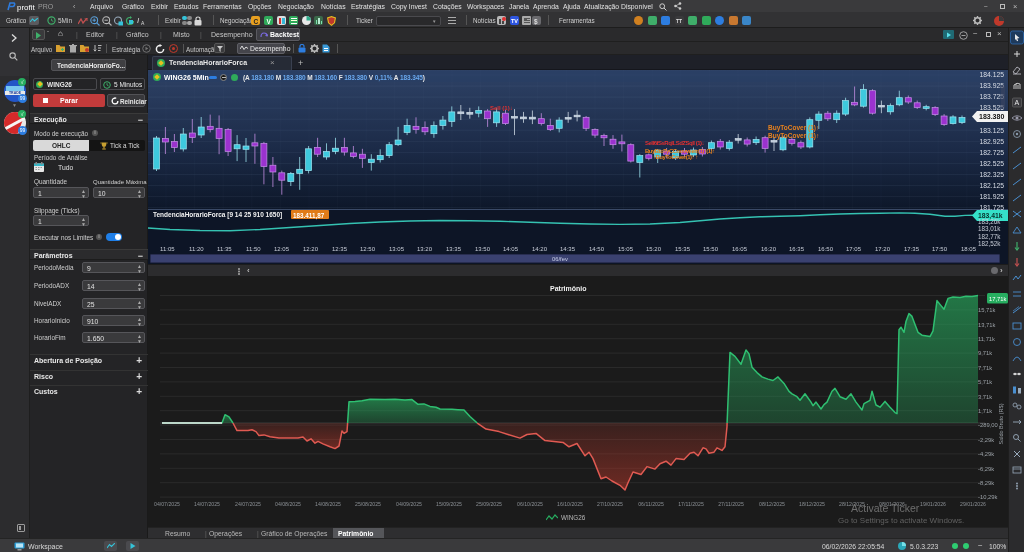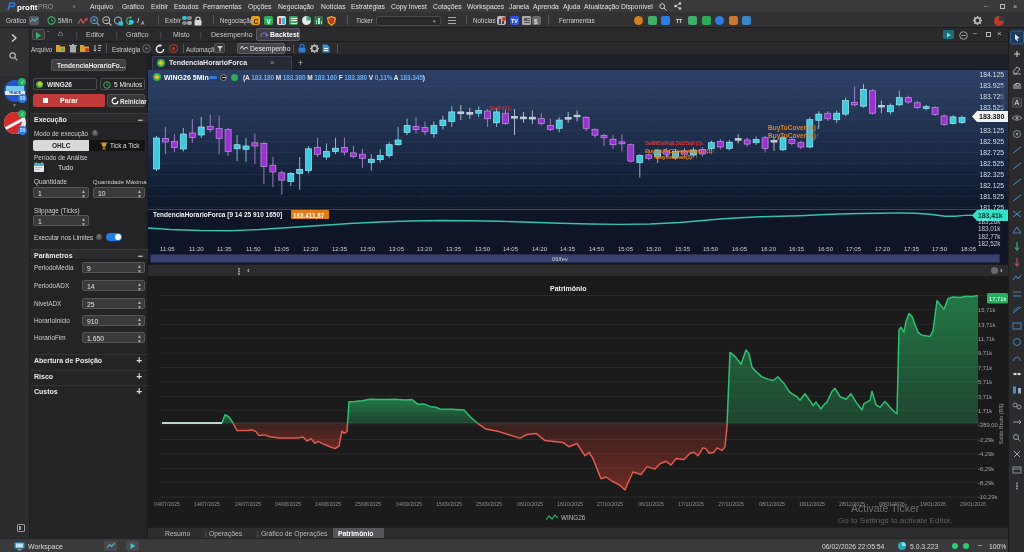--- a/index.html
+++ b/index.html
@@ -35,21 +35,21 @@
 
 #rsb{left:1008px;top:28px;width:16px;height:524px;background:#2b2b2d;border-left:1px solid #1e1e1e;}
 .badge{position:absolute;border-radius:50%;color:#fff;text-align:center;}
 </style></head><body>
 <div id="app">
 
 <div id="menubar" class="abs">
  <svg class="abs" style="left:7px;top:2px" width="9" height="9" viewBox="0 0 9 9">
         <path d="M1 8 L3 1 L7 1 C8 1 8 4 6 4.5 L3 4.5" stroke="#2e7de0" stroke-width="1.6" fill="none"></path>
       </svg>
- <span class="mi" style="left:17px;font-weight:bold;font-size:8px;color:#fff;">profit</span>
+ <span class="mi" style="left:17px;font-weight:normal;font-size:8px;color:#fff;">profit</span>
       <span class="mi" style="left:38px;font-size:7px;color:#9a9a9a;">PRO</span>
  <span class="mi" style="left:73px;color:#bbb;">‹</span>
  <span class="mi" style="left:90px;">Arquivo</span>
       <span class="mi" style="left:122px;">Gráfico</span>
       <span class="mi" style="left:151px;">Exibir</span>
       <span class="mi" style="left:174px;">Estudos</span>
       <span class="mi" style="left:203px;">Ferramentas</span>
       <span class="mi" style="left:248px;">Opções</span>
       <span class="mi" style="left:278px;">Negociação</span>
       <span class="mi" style="left:321px;">Notícias</span>
@@ -848,21 +848,21 @@
         <text x="744" y="230" text-anchor="middle" font-size="5.2" fill="#8a8f94" font-family="Liberation Sans">08/01/2026</text>
         <text x="785" y="230" text-anchor="middle" font-size="5.2" fill="#8a8f94" font-family="Liberation Sans">19/01/2026</text>
         <text x="825" y="230" text-anchor="middle" font-size="5.2" fill="#8a8f94" font-family="Liberation Sans">29/01/2026</text>
 <text x="857" y="150" font-size="5.5" fill="#9aa0a6" font-family="Liberation Sans" transform="rotate(-90 855 150)" text-anchor="middle">Saldo Bruto (R$)</text>
 </svg>
       <svg class="abs" style="left:398px;top:238px" width="12" height="8" viewBox="0 0 12 8">
         <path d="M0 6 L3 2 L6 5 L9 1 L12 4" stroke="#27ae60" stroke-width="1.2" fill="none"></path>
       </svg>
       <span class="abs" style="left:413px;top:238px;color:#b8b8b8;font-size:6.3px;">WING26</span>
       <span class="abs" style="left:703px;top:226px;color:#6f6f6f;font-size:10.5px;">Activate Ticker</span>
-      <span class="abs" style="left:690px;top:240px;color:#616161;font-size:8px;">Go to Settings to activate Editor.</span>
+      <span class="abs" style="left:690px;top:240px;color:#616161;font-size:8px;">Go to Settings to activate Windows.</span>
 </div>
 
 <div id="btabs" class="abs">
  <span class="bt" style="left:17px;">Resumo</span>
  <span class="bt" style="left:57px;color:#666;">|</span>
  <span class="bt" style="left:61px;">Operações</span>
  <span class="bt" style="left:109px;color:#666;">|</span>
  <span class="bt" style="left:113px;">Gráfico de Operações</span>
  <div class="abs" style="left:185px;top:0px;width:51px;height:11px;background:#55565a;"></div>
  <span class="bt" style="left:190px;color:#fff;font-weight:bold;">Patrimônio</span>

